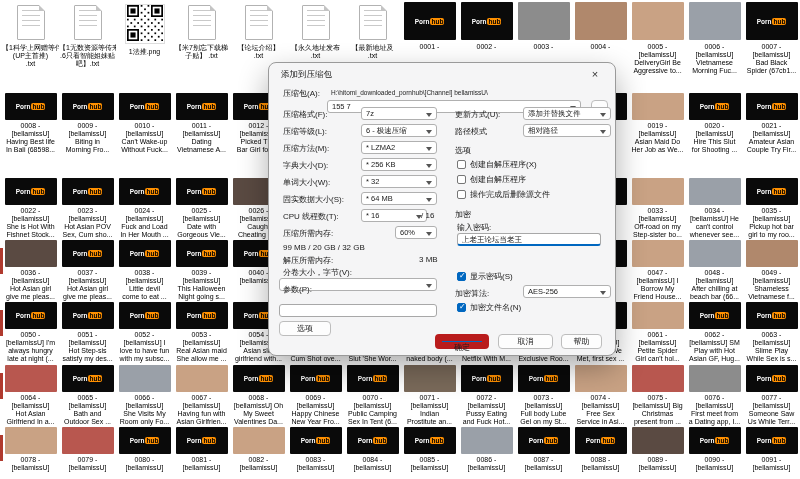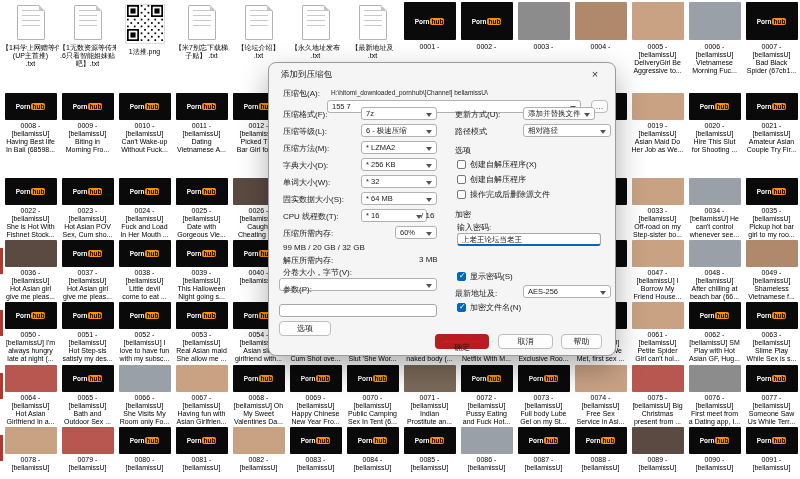--- a/index.html
+++ b/index.html
@@ -1271,38 +1271,38 @@
   <div class="lbl" style="left:14px;top:192px">解压所需内存:</div>
   <div class="lbl" style="left:150px;top:192px">3 MB</div>
 
   <div class="lbl" style="left:14px;top:204px">分卷大小，字节(V):</div>
   <div class="combo" style="left:10px;top:215px;width:158px"><span></span><span class="chev"></span></div>
   <div class="lbl" style="left:14px;top:221px">参数(P):</div>
   <div class="tinput" style="left:10px;top:241px;width:158px"></div>
   <div class="btn" style="left:10px;top:258px;width:52px">选项</div>
 
   <div class="lbl" style="left:186px;top:46px">更新方式(U):</div>
-  <div class="combo" style="left:254px;top:44px;width:72px"><span>添加并替换文件</span><span class="chev"></span></div>
+  <div class="combo" style="left:254px;top:44px;width:88px"><span>添加并替换文件</span><span class="chev"></span></div>
   <div class="lbl" style="left:186px;top:63px">路径模式</div>
   <div class="combo" style="left:254px;top:61px;width:88px"><span>相对路径</span><span class="chev"></span></div>
 
   <div class="lbl grp" style="left:186px;top:82px">选项</div>
   <div class="cb" style="left:188px;top:97px"></div>
   <div class="lbl" style="left:201px;top:96px">创建自解压程序(X)</div>
   <div class="cb" style="left:188px;top:112px"></div>
   <div class="lbl" style="left:201px;top:111px">创建自解压程序</div>
   <div class="cb" style="left:188px;top:127px"></div>
   <div class="lbl" style="left:201px;top:126px">操作完成后删除源文件</div>
 
   <div class="lbl grp" style="left:186px;top:146px">加密</div>
   <div class="lbl" style="left:188px;top:159px">输入密码:</div>
   <div class="tinput pwd" style="left:188px;top:170px;width:144px">上老王论坛当老王</div>
   <div class="cb on" style="left:188px;top:209px"></div>
   <div class="lbl" style="left:201px;top:208px">显示密码(S)</div>
-  <div class="lbl" style="left:186px;top:225px">最新地址及:</div>
+  <div class="lbl" style="left:186px;top:225px">加密算法:</div>
   <div class="combo" style="left:254px;top:222px;width:88px"><span>AES-256</span><span class="chev"></span></div>
   <div class="cb on" style="left:188px;top:240px"></div>
   <div class="lbl" style="left:201px;top:239px">加密文件名(N)</div>
 
   <div class="btn primary" style="left:166px;top:271px;width:54px">确定</div>
   <div class="btn" style="left:229px;top:271px;width:55px">取消</div>
   <div class="btn" style="left:292px;top:271px;width:41px">帮助</div>
 </div>
 
 </body></html>

